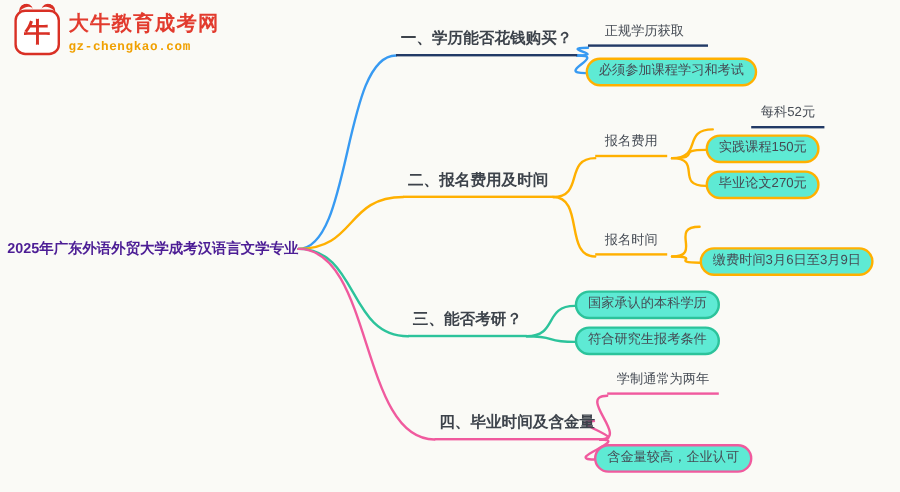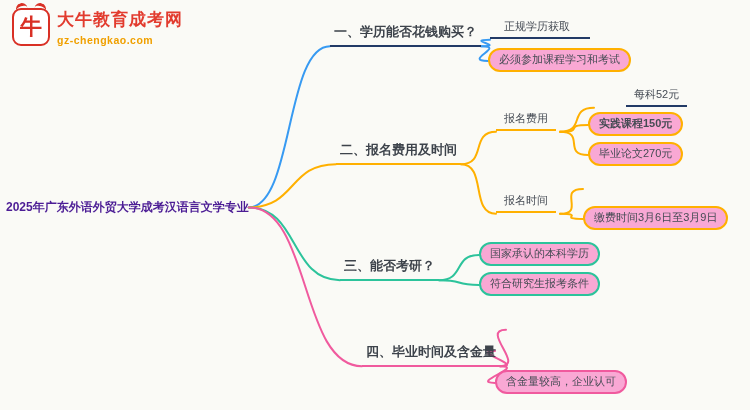--- a/index.html
+++ b/index.html
@@ -4,35 +4,35 @@
 <style>
   * { margin:0; padding:0; box-sizing:border-box; }
   html,body { width:750px; height:410px; }
   body { font-family:"Liberation Sans","DejaVu Sans",sans-serif; }
   #canvas { position:relative; width:750px; height:410px; background:#fafaf6; overflow:hidden; }
   #edges { position:absolute; left:0; top:0; width:750px; height:410px; z-index:0; }
 
   .node { position:absolute; z-index:1; white-space:nowrap; color:#454b54;
           font-size:11px; line-height:1.4; }
   .ul  { border-bottom:2px solid var(--c,#333); padding:1px 8px 3px; }
-  .box { border:2px solid var(--c,#333); border-radius:13px; padding:2px 9px 3px; background:#f9a8d4; }
+  .box { border:2px solid var(--c,#333); border-radius:13px; padding:2px 9px 3px; background:#5eead4; }
   .lbl { font-size:13px; font-weight:600; color:#3d434b; padding:1px 4px 4px; }
   .ctr { font-size:12px; font-weight:700; color:#4c1d95; }
 
   
   .logo { position:absolute; left:12px; top:8px; z-index:2; display:flex; align-items:center; gap:7px; }
   .logo-badge { position:relative; width:38px; height:38px; border:2px solid #d93025; border-radius:9px;
                 background:#fff; display:flex; align-items:center; justify-content:center; }
   .logo-badge::before, .logo-badge::after { content:""; position:absolute; top:-7px; width:12px; height:10px;
                 border-top:3px solid #d93025; border-radius:50% 50% 0 0; }
   .logo-badge::before { left:2px; transform:rotate(-18deg); }
   .logo-badge::after  { right:2px; transform:rotate(18deg); }
   .logo-glyph { color:#d93025; font-size:22px; font-weight:700; line-height:1; }
   .logo-brand { color:#e23b2e; font-size:17px; font-weight:700; letter-spacing:1px; }
-  .logo-domain { color:#f0a000; font-size:10.5px; font-weight:700; letter-spacing:.5px; margin-top:3px; }
+  .logo-domain { color:#f0a000; font-size:10.5px; font-weight:700; letter-spacing:.5px; margin-top:3px;font-family:Liberation Mono, monospace; }
 </style>
 </head>
 <body>
 
 <div id="canvas">
 
   <svg id="edges">
       <path d="M248.703125,207.3984375 C293.41640625,207.3984375 285.28671875,46.1875 330,46.1875" stroke="#379af2" fill="none" stroke-width="2" stroke-linecap="round"></path>
       <path d="M248.703125,207.3984375 C296.71640625,207.3984375 287.98671875,164.1875 336,164.1875" stroke="#ffb000" fill="none" stroke-width="2" stroke-linecap="round"></path>
       <path d="M248.703125,207.3984375 C298.91640625,207.3984375 289.78671875,280.1875 340,280.1875" stroke="#2cc39b" fill="none" stroke-width="2" stroke-linecap="round"></path>
@@ -65,25 +65,26 @@
 
   <div id="n-root" class="node ctr" style="left:6px; top:199px;">2025年广东外语外贸大学成考汉语言文学专业</div>
 
   <div id="n-b1" class="node ul lbl" style="left: 330px; top: 22px; --c: #223a66;">一、学历能否花钱购买？</div>
   <div id="n-b1c1" class="node ul" style="left: 490px; top: 18px; padding-left: 14px; padding-right: 20px; --c: #223a66;">正规学历获取</div>
   <div id="n-b1c2" class="node box" style="left: 488px; top: 48px; --c: #ffb000;">必须参加课程学习和考试</div>
 
   <div id="n-b2" class="node ul lbl" style="left: 336px; top: 140px; --c: #ffb000;">二、报名费用及时间</div>
   <div id="n-b2s1" class="node ul" style="left: 496px; top: 110px; --c: #ffb000;">报名费用</div>
   <div id="n-g1" class="node ul" style="left: 626px; top: 86px; --c: #223a66;">每科52元</div>
-  <div id="n-g2" class="node box" style="left: 588px; top: 112px; font-weight: bold; --c: #ffb000;">实践课程150元</div>
+  <div id="n-g2" class="node box" style="left: 588px; top: 112px; --c: #ffb000;">实践课程150元</div>
   <div id="n-g3" class="node box" style="left: 588px; top: 142px; --c: #ffb000;">毕业论文270元</div>
   <div id="n-b2s2" class="node ul" style="left: 496px; top: 192px; --c: #ffb000;">报名时间</div>
   <div id="n-g5" class="node box" style="left: 583px; top: 206px; --c: #ffb000;">缴费时间3月6日至3月9日</div>
 
   <div id="n-b3" class="node ul lbl" style="left: 340px; top: 256px; --c: #2cc39b;">三、能否考研？</div>
   <div id="n-b3c1" class="node box" style="left: 479px; top: 242px; --c: #2cc39b;">国家承认的本科学历</div>
   <div id="n-b3c2" class="node box" style="left: 479px; top: 272px; --c: #2cc39b;">符合研究生报考条件</div>
 
   <div id="n-b4" class="node ul lbl" style="left: 362px; top: 342px; --c: #f05a9e;">四、毕业时间及含金量</div>
+  <div id="n-b4c1" class="node ul" style="left: 506px; top: 308px; --c: #f05a9e;">学制通常为两年</div>
   <div id="n-b4c3" class="node box" style="left: 495px; top: 370px; --c: #f05a9e;">含金量较高，企业认可</div>
 
 </div>
 
 </body></html>

